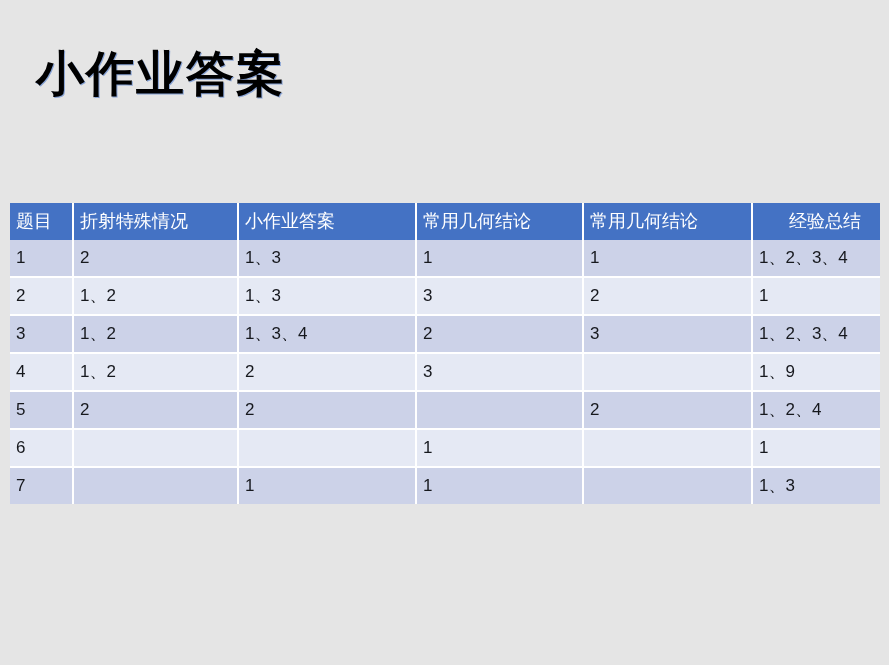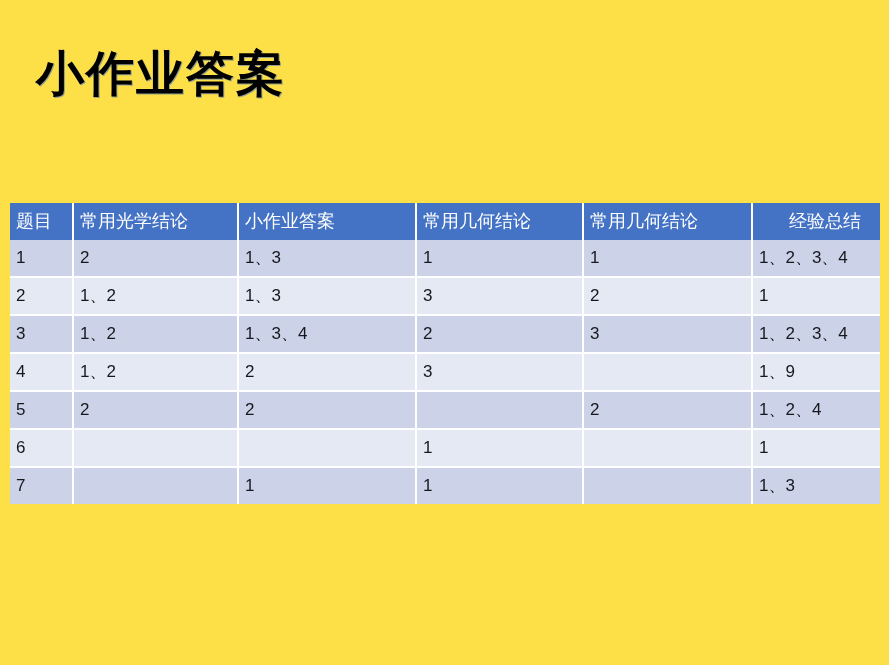--- a/index.html
+++ b/index.html
@@ -14,21 +14,21 @@
     overflow: hidden;
     position: relative;
   }
 
   #slide {
     position: absolute;
     left: 0;
     top: 0;
     width: 889px;
     height: 665px;
-    background: #fde047;
+    background: #e5e5e5;
   }
 
   #slide-title {
     position: absolute;
     left: 36px;
     top: 45px;
     font-size: 48px;
     line-height: 58px;
     font-weight: 700;
     color: #000000;
@@ -115,21 +115,21 @@
         <col class="c0">
           <col class="c1">
           <col class="c2">
           <col class="c3">
           <col class="c4">
           <col class="c5">
       </colgroup>
       <thead>
         <tr id="header-row">
             <th>题目</th>
-            <th>常用光学结论</th>
+            <th>折射特殊情况</th>
             <th>小作业答案</th>
             <th>常用几何结论</th>
             <th>常用几何结论</th>
             <th>经验总结</th>
           </tr>
       </thead>
       <tbody id="body-rows">
           <tr class="band-dark">
             <td>1</td>
             <td>2</td>

